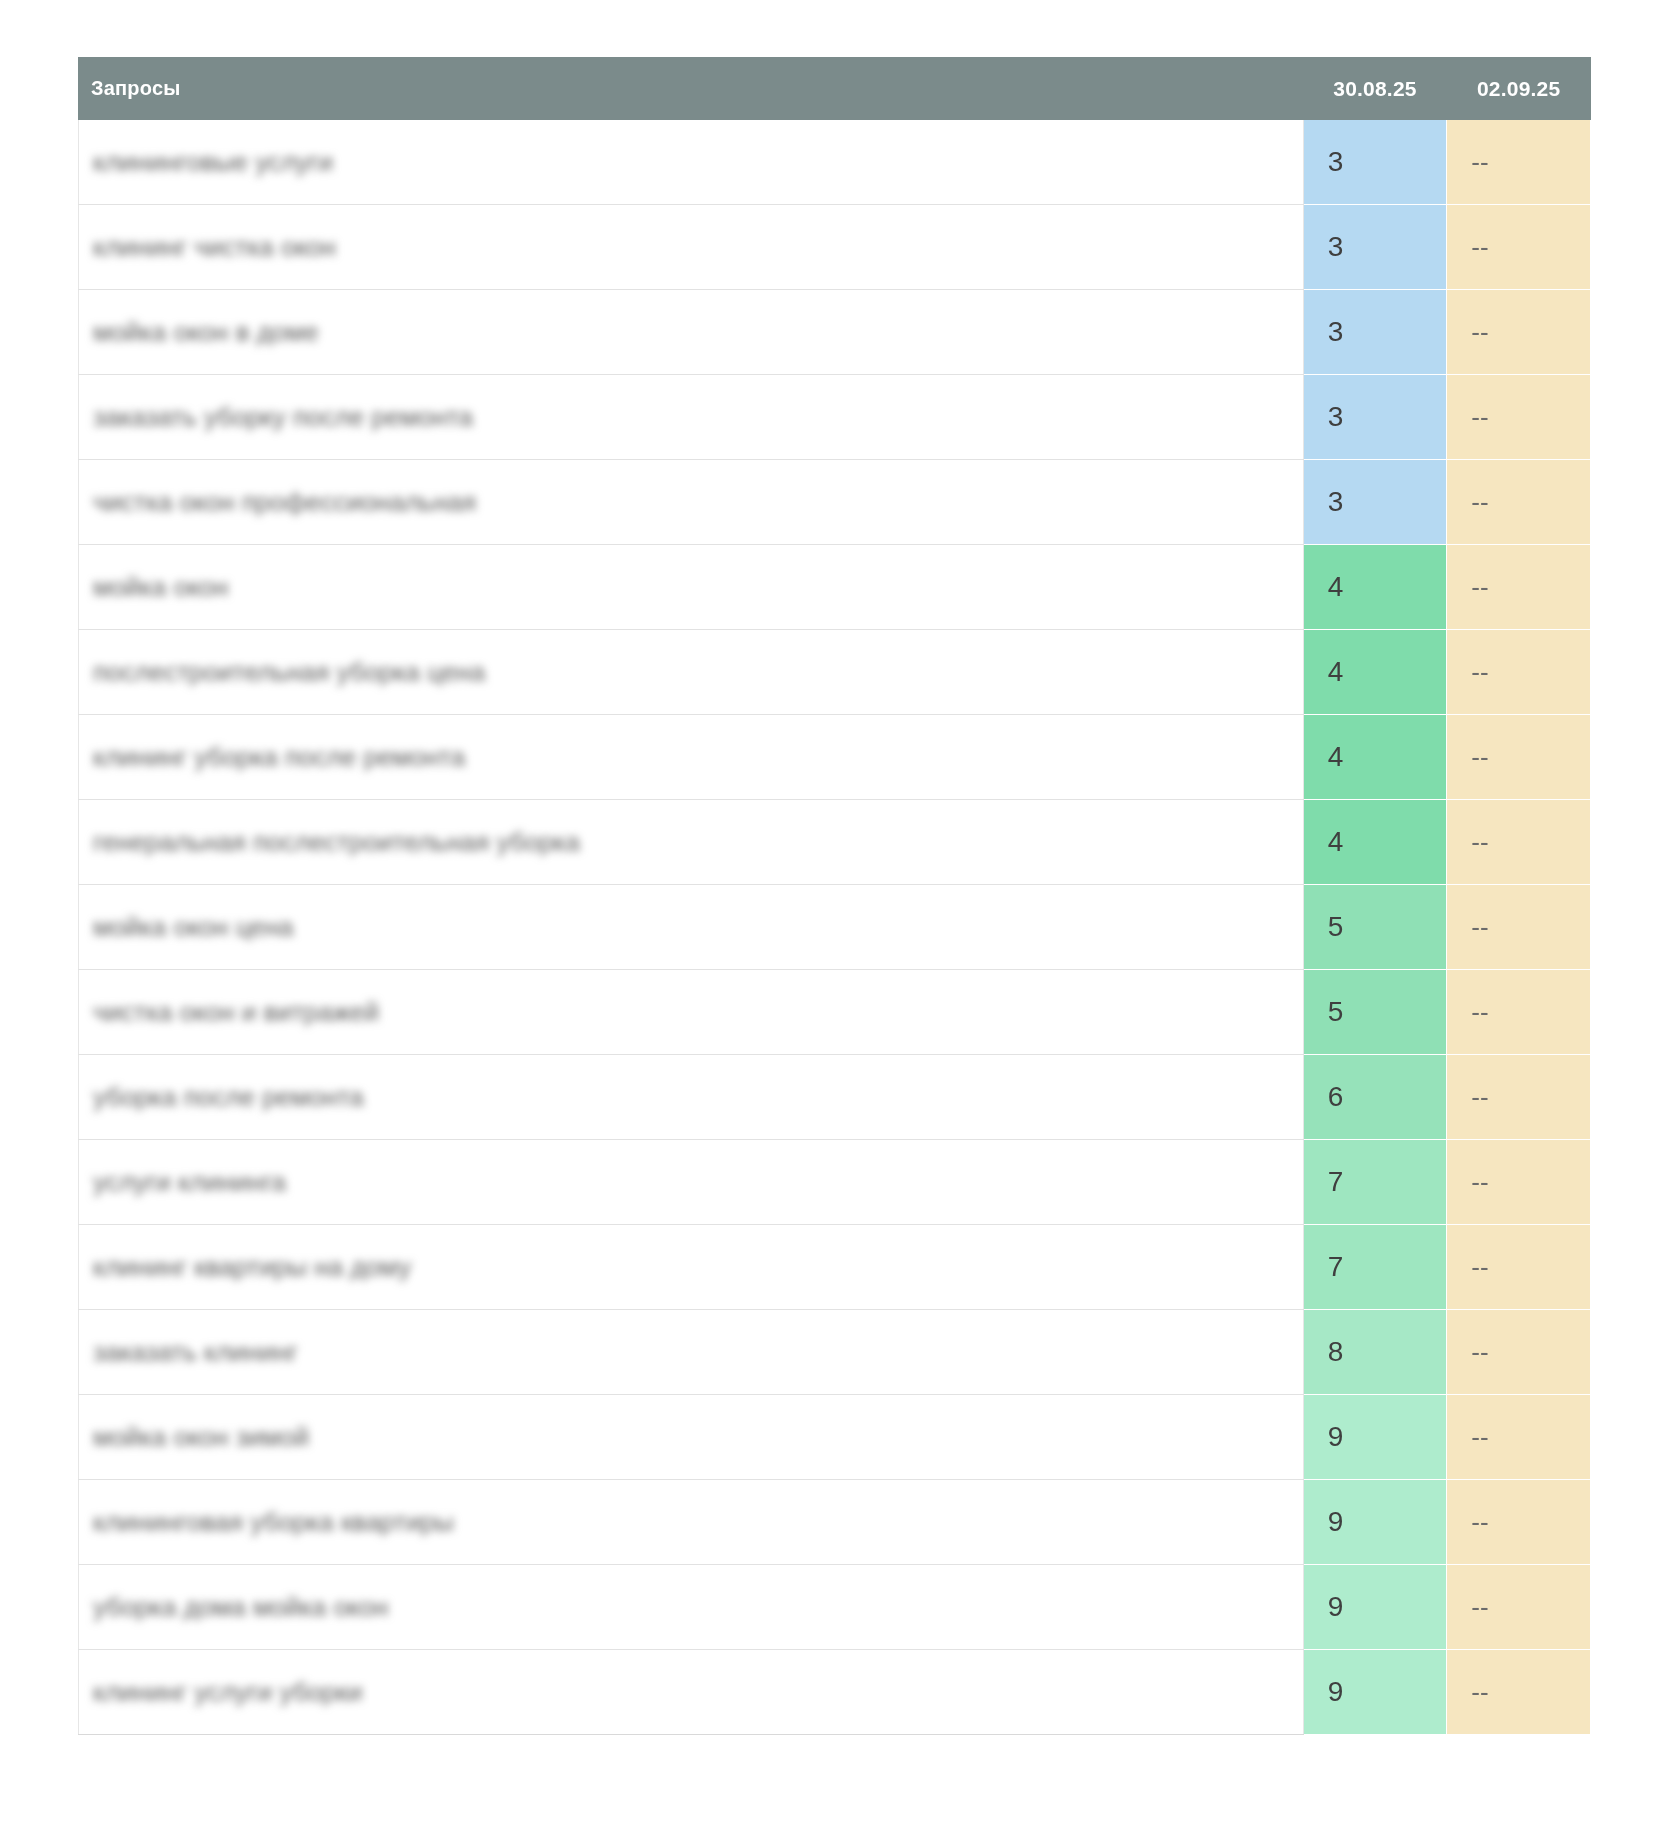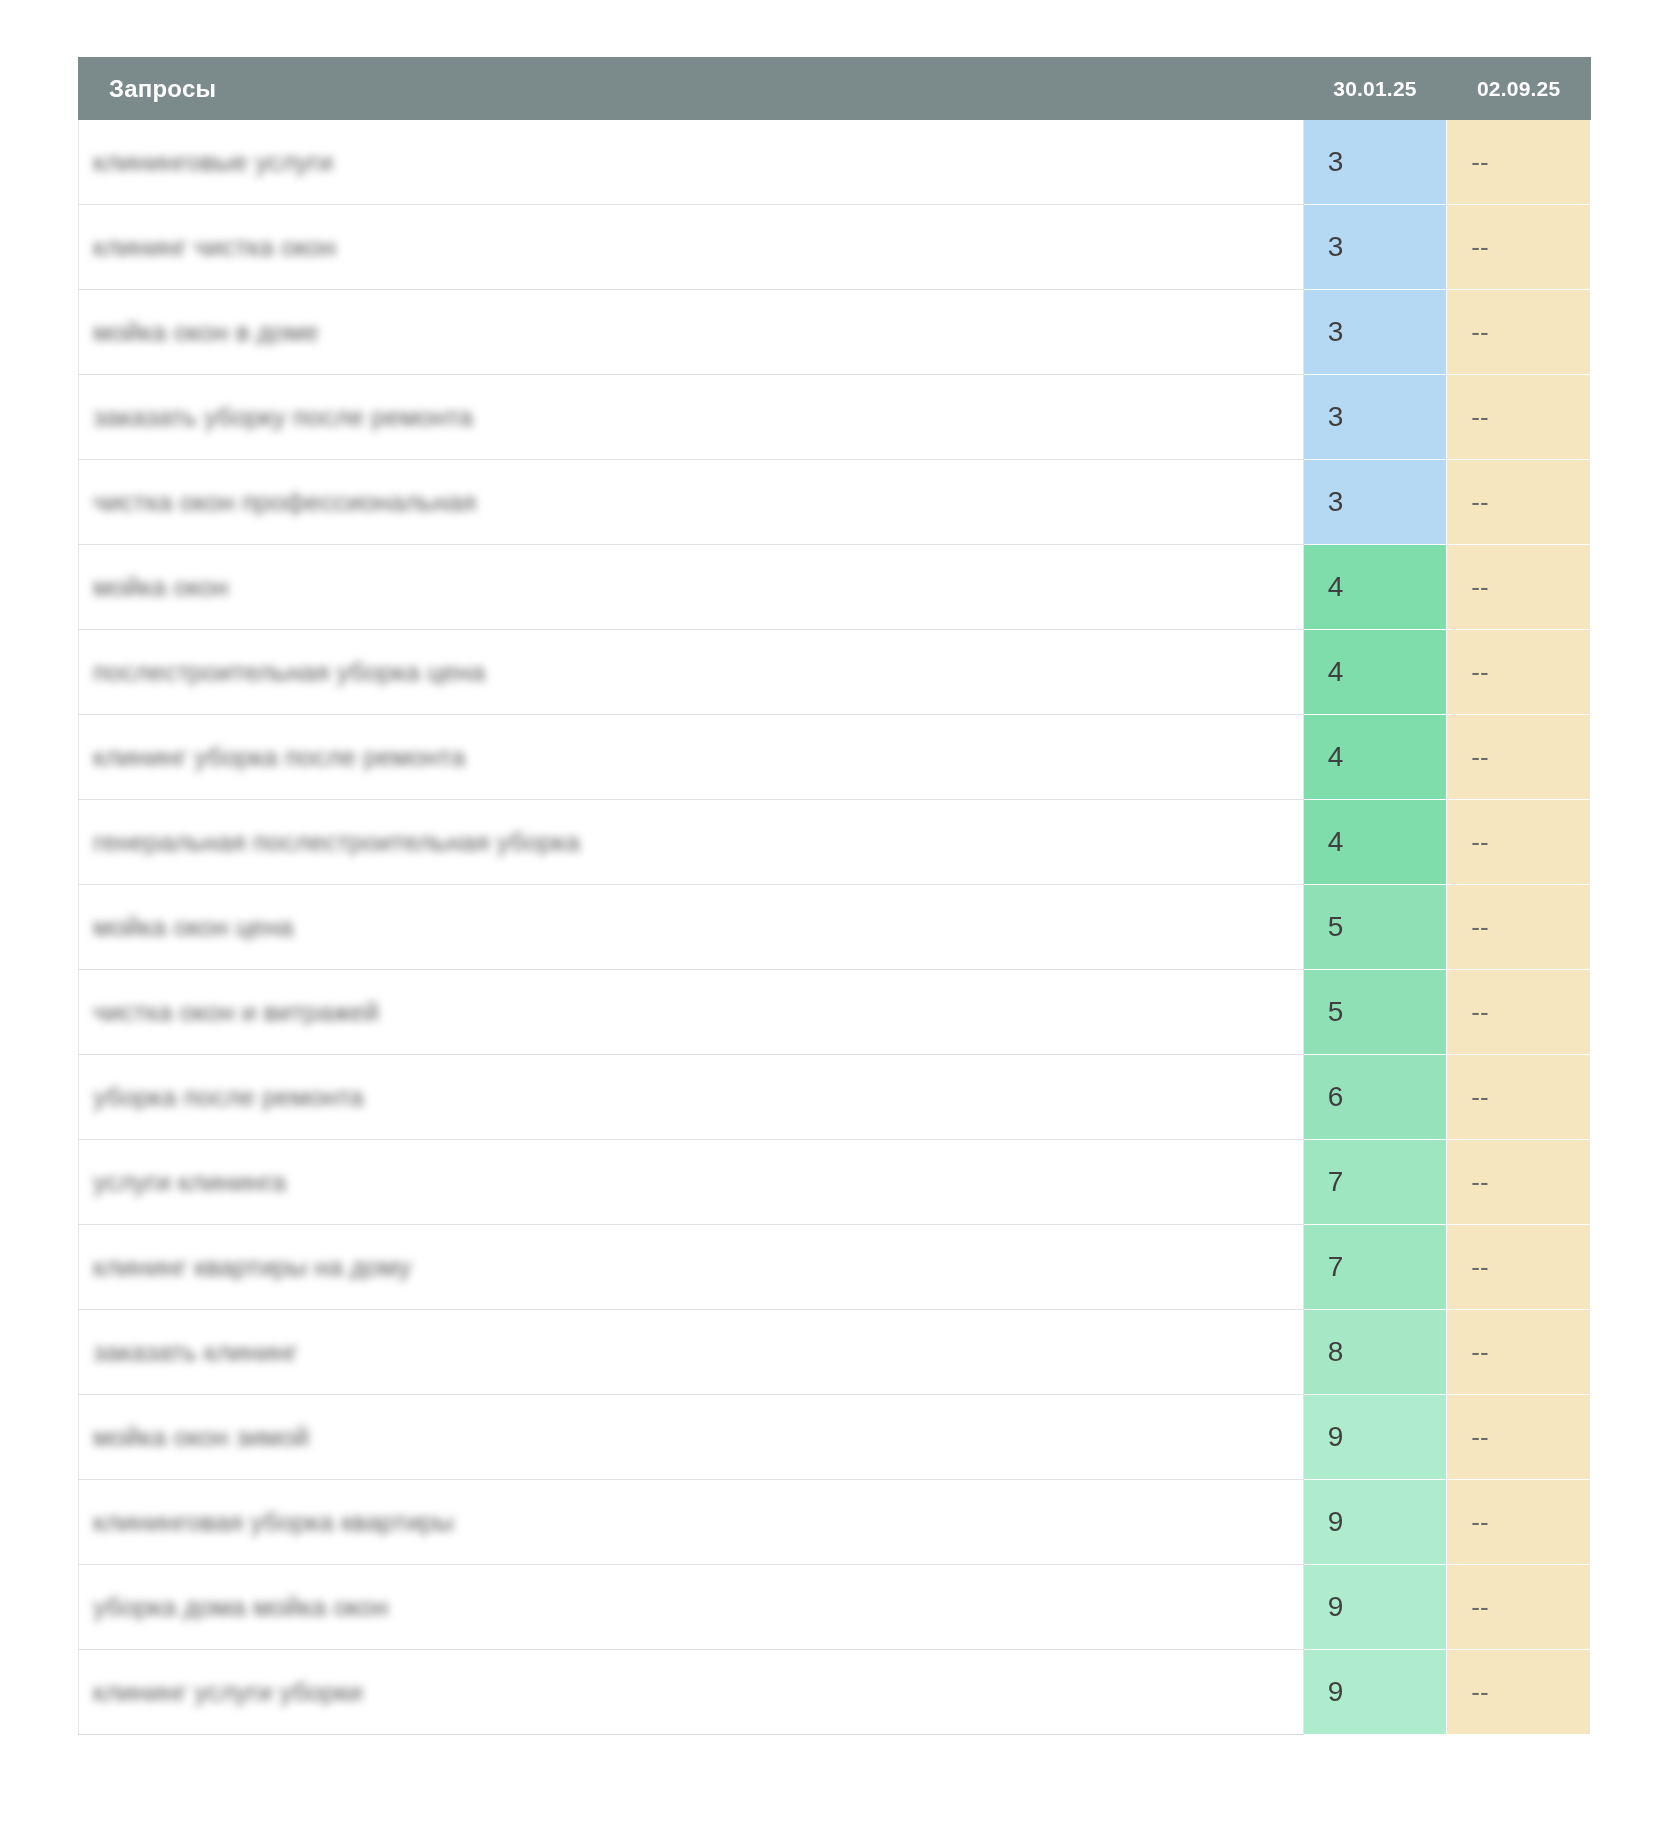--- a/index.html
+++ b/index.html
@@ -29,24 +29,24 @@
     width: 1513px;
     background: #ffffff;
   }
   table.report col.c-query  { width: 1219px; }
   table.report col.c-date1  { width: 143px; }
   table.report col.c-date2  { width: 143px; }
 
   thead th {
     background: #7b8b8b;
     color: #ffffff;
-    font-size: 24px;
+    font-size: 20px;
     font-weight: bold;
     height: 62px;
-    padding: 0 30px;
+    padding: 0 12px;
     text-align: left;
     vertical-align: middle;
     border: 1px solid #7b8b8b;
     box-sizing: border-box;
     letter-spacing: 0.2px;
   }
   thead th.num {
     text-align: center;
     font-size: 21px;
     padding: 0 6px;
@@ -92,21 +92,21 @@
   <div class="table-wrap">
     <table class="report">
       <colgroup>
         <col class="c-query">
         <col class="c-date1">
         <col class="c-date2">
       </colgroup>
       <thead>
         <tr>
           <th>Запросы</th>
-          <th class="num">30.01.25</th>
+          <th class="num">30.08.25</th>
           <th class="num">02.09.25</th>
         </tr>
       </thead>
       <tbody id="table-body">
           <tr>
             <td class="query">клининговые услуги</td>
             <td class="val" style="background: rgb(181, 217, 242);">3</td>
             <td class="val dash" style="background: rgb(246, 230, 192);">--</td>
           </tr>
           <tr>

